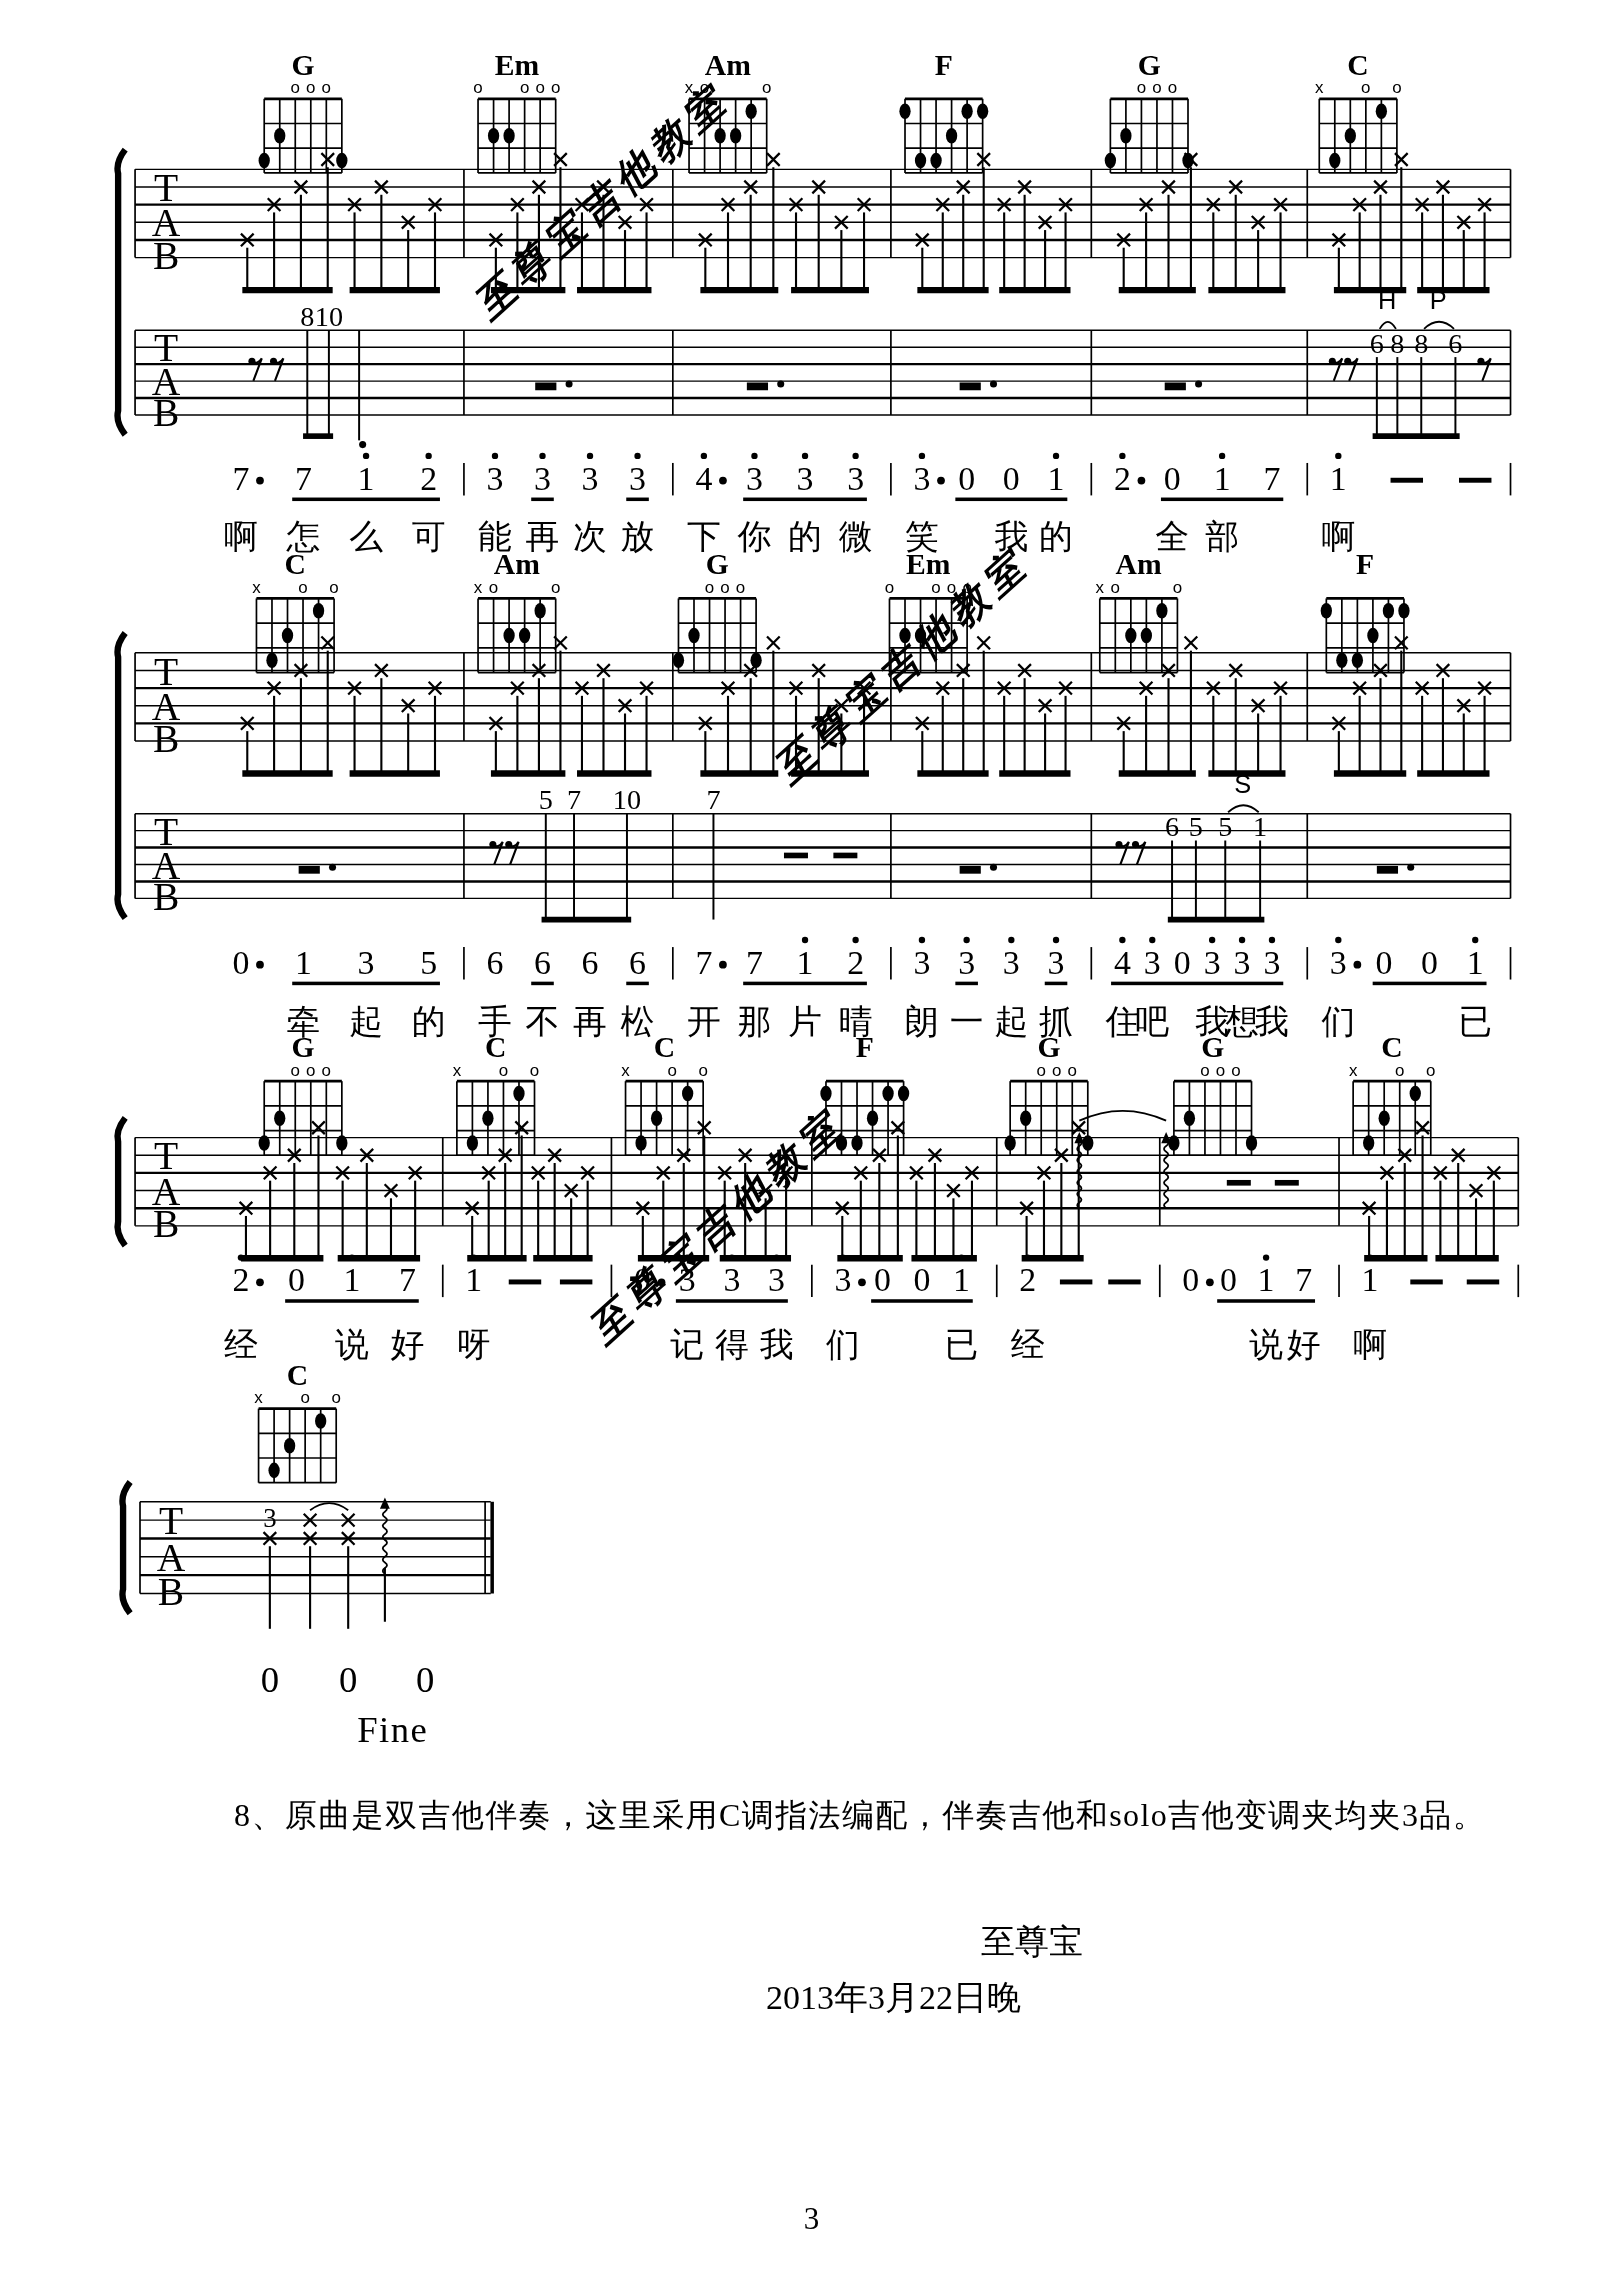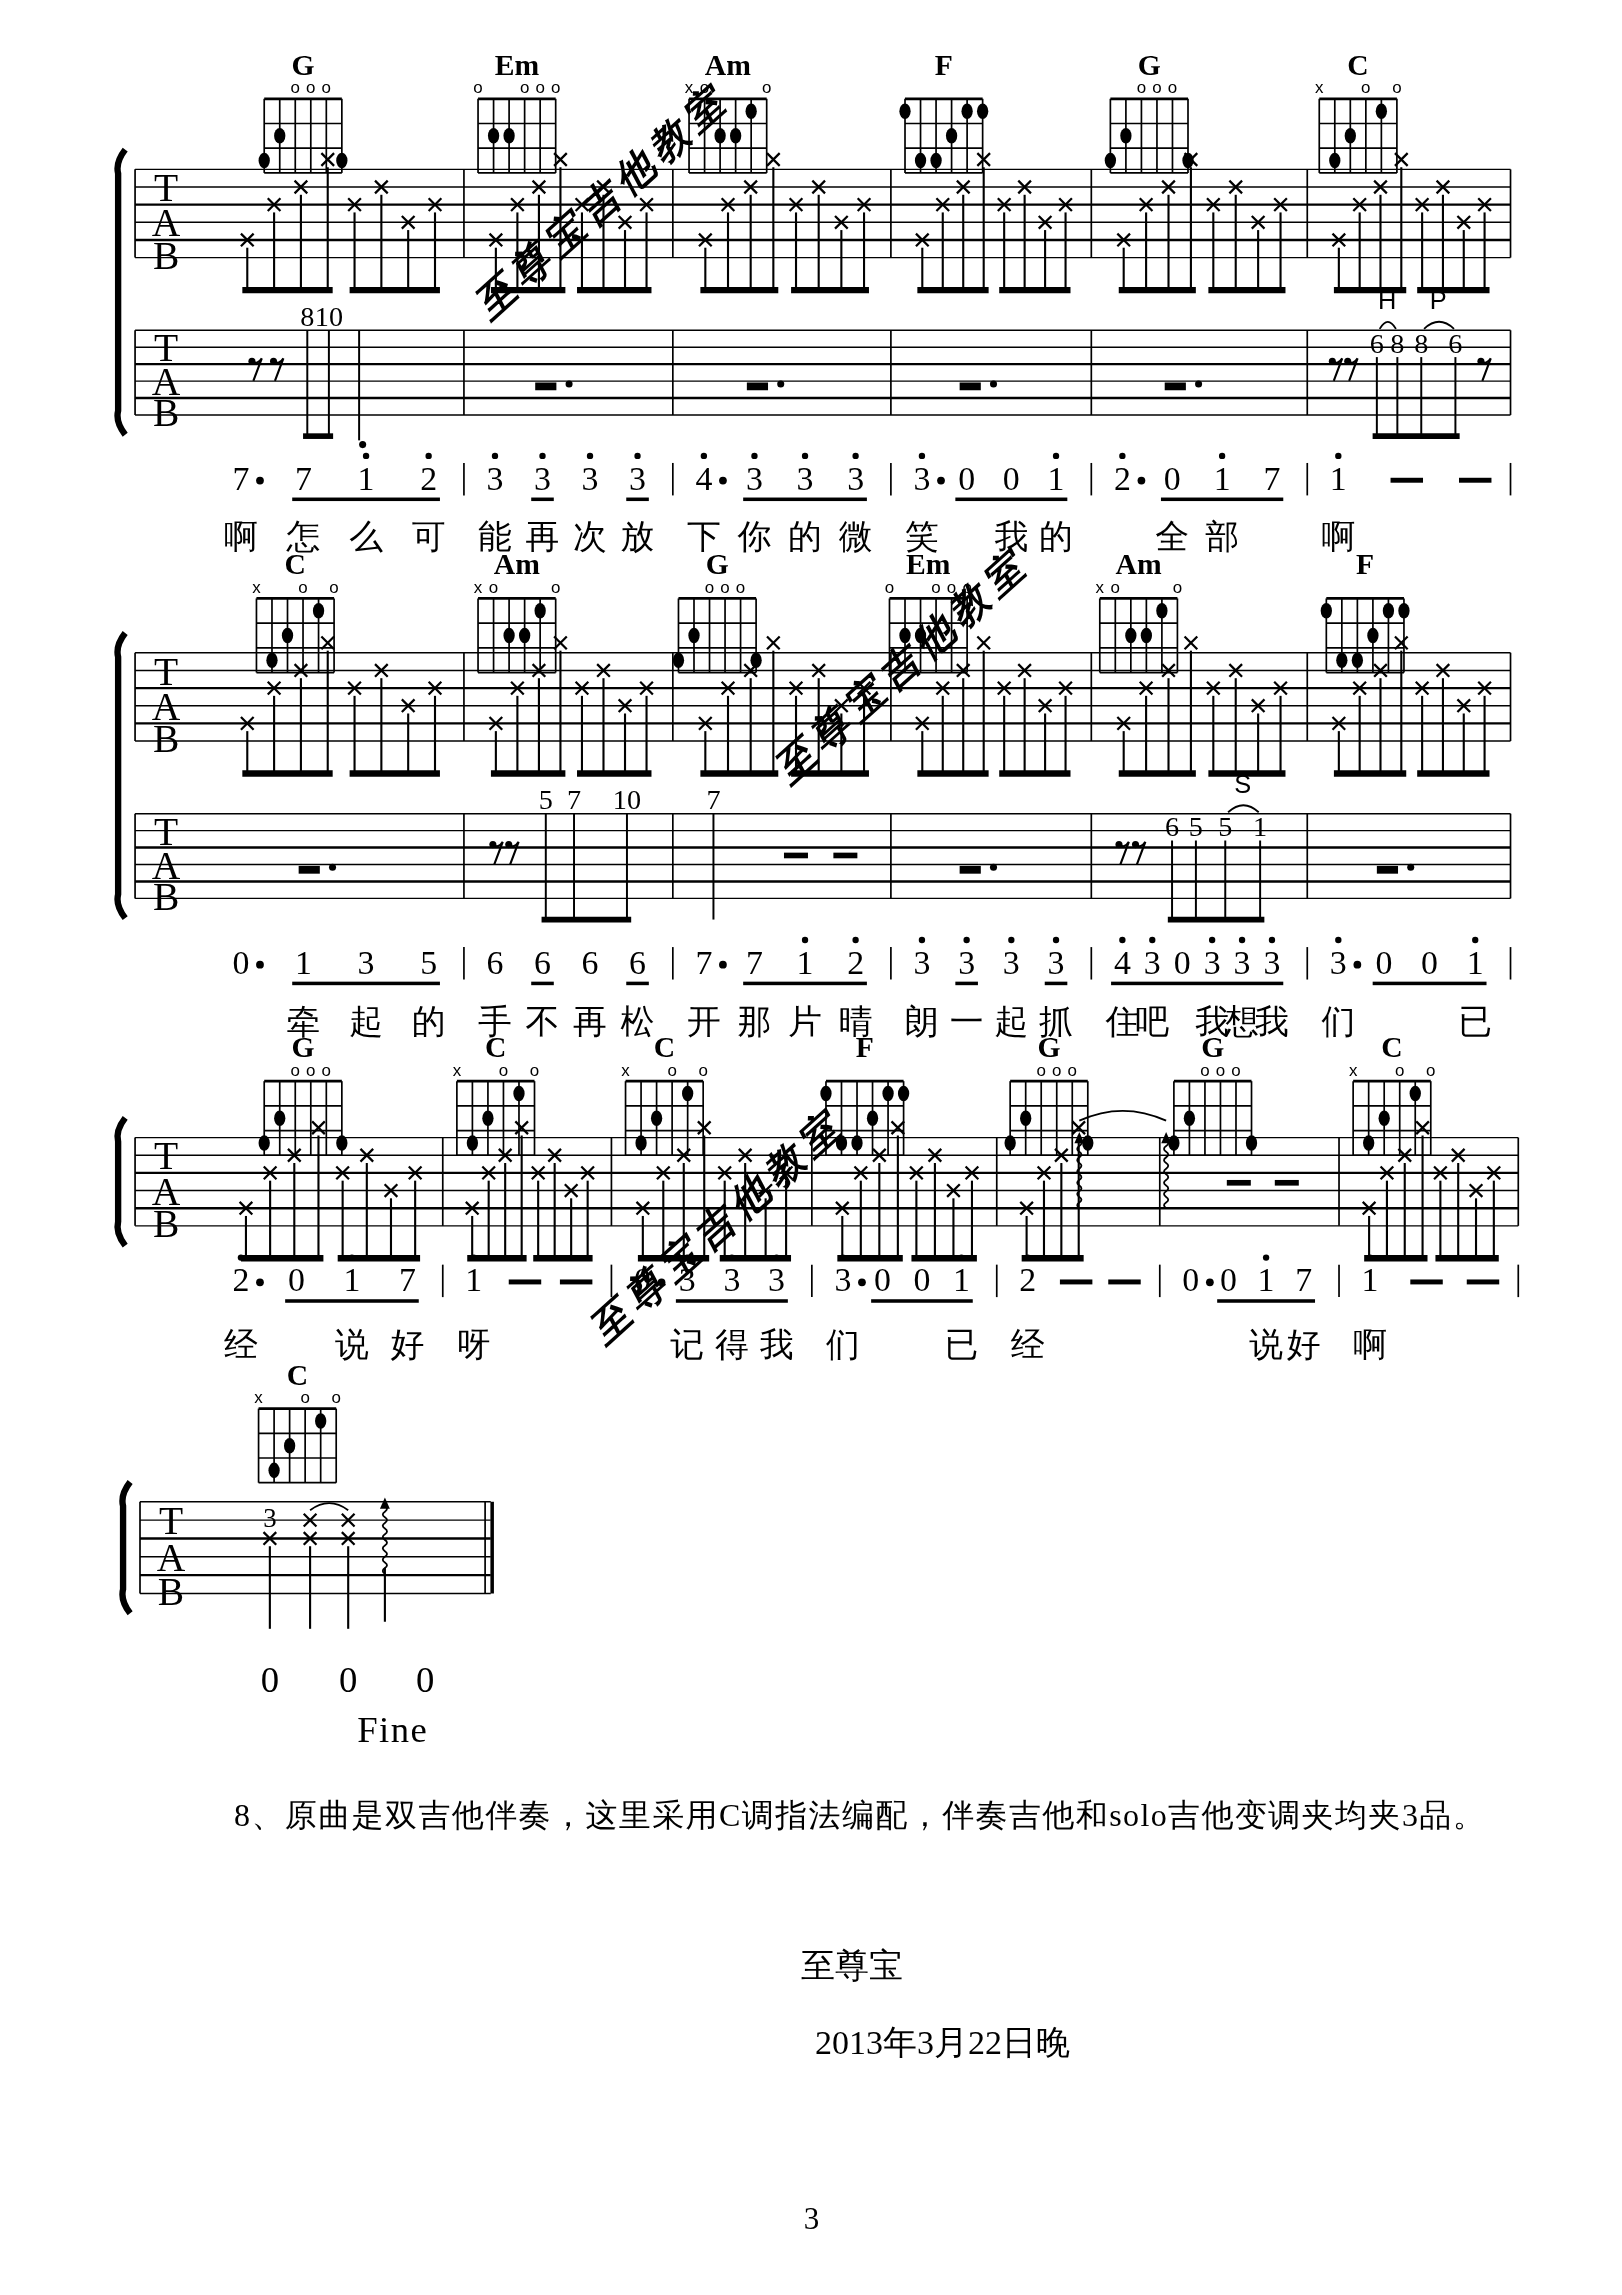--- a/index.html
+++ b/index.html
@@ -2,22 +2,22 @@
 <html style="font-size:11.3px"><head>
 <meta charset="utf-8">
 <style>
   html,body{margin:0;padding:0;background:#888;}
   .page{position:relative;width:1623px;height:2295px;background:#ffffff;overflow:hidden;
         font-family:"Liberation Serif","DejaVu Serif",serif;color:#000;}
   svg{position:absolute;left:0;top:0;}
   .overlay{position:absolute;white-space:nowrap;}
   .notes1{left:157px;top:1742px;font-size:32px;letter-spacing:1.4px;}
   .notes2{left:234px;top:1794px;font-size:32px;letter-spacing:1.4px;}
-  .author{left:801px;top:1919px;width:282px;text-align:left;font-size:34px;margin-top:24px;}
-  .sigdate{left:766px;top:1975px;width:353px;text-align:center;font-size:34px;margin-top:45px;}
+  .author{left:801px;top:1919px;width:282px;text-align:right;font-size:34px;}
+  .sigdate{left:766px;top:1975px;width:353px;font-size:34px;}
   .pagenum{left:0;top:2201px;width:1623px;text-align:center;font-size:31px;}
 </style>
 </head>
 <body>
 
 <div class="page">
   <svg id="sheet" width="1623" height="2295" viewBox="0 0 2299 3252">
       <g>
         <g>
           <text x="429" y="106" font-size="42" font-family="&quot;Liberation Serif&quot;,&quot;DejaVu Serif&quot;,serif" text-anchor="middle" font-weight="bold" fill="#000">G</text>

